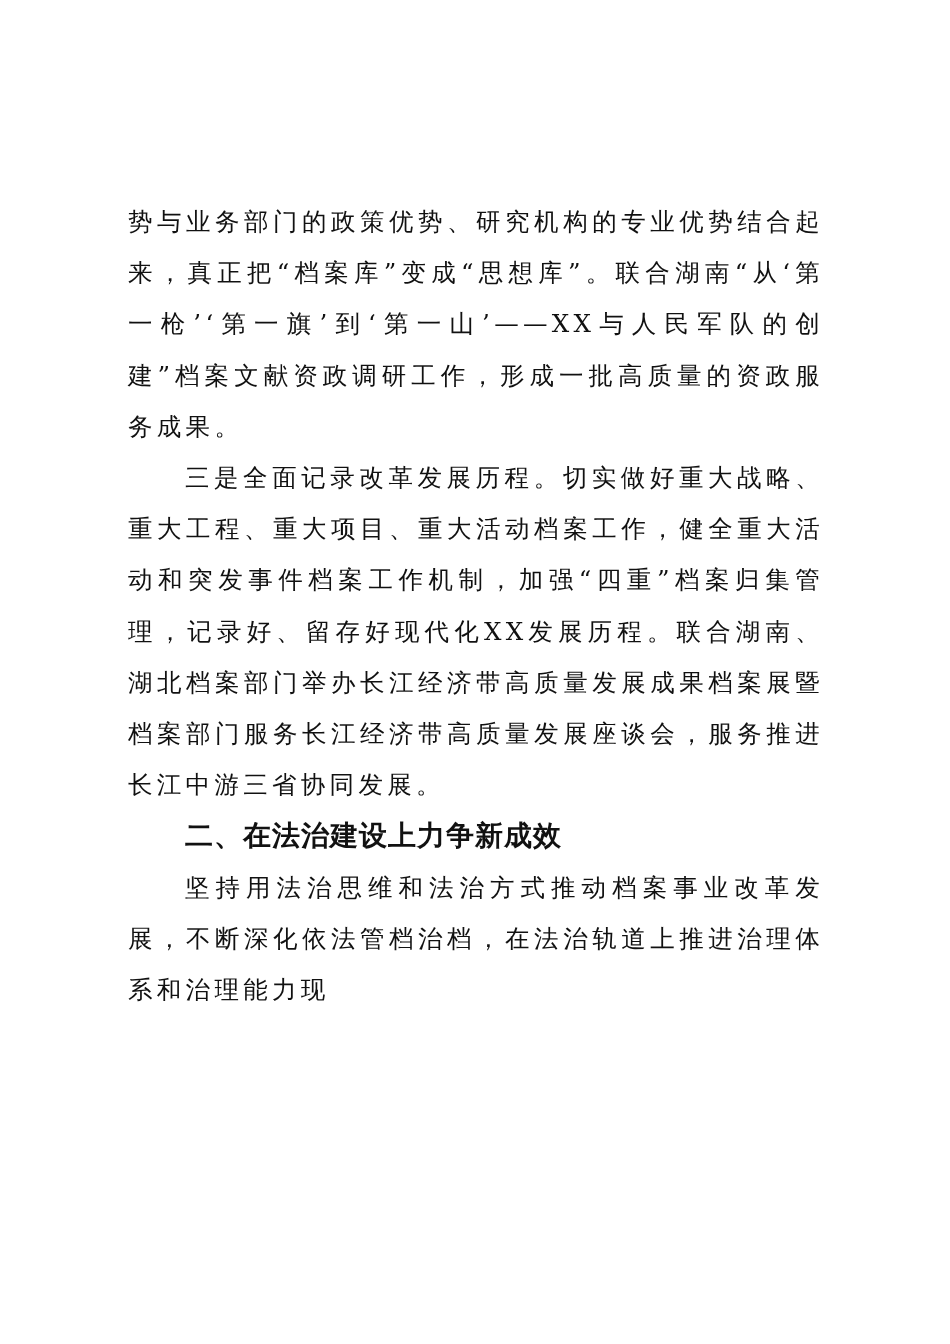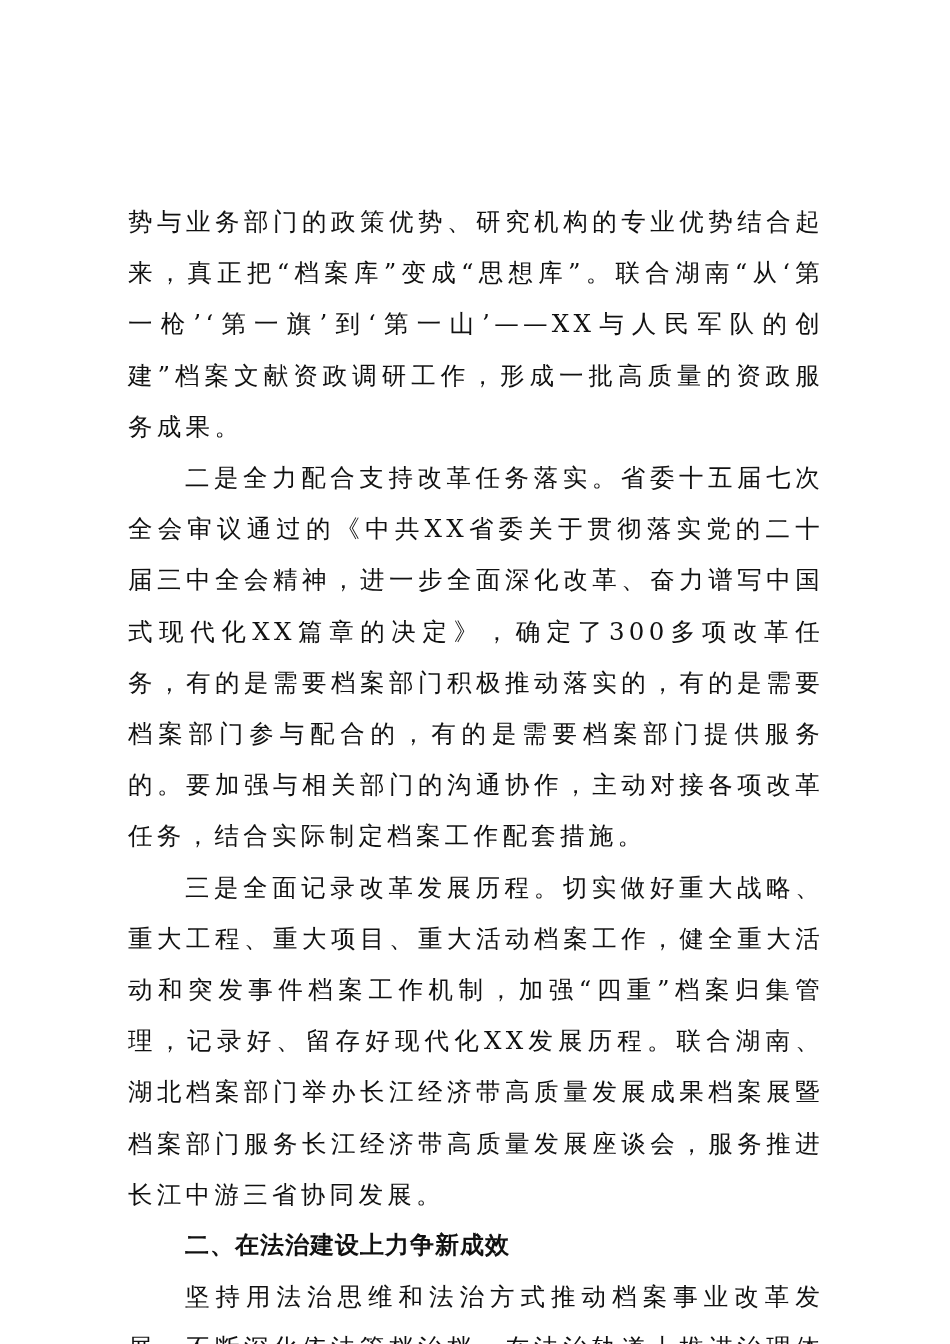--- a/index.html
+++ b/index.html
@@ -30,28 +30,27 @@
     text-align-last: left;
     word-break: break-all;
   }
   .indent {
     text-indent: 57px;
   }
   .heading {
     margin: 0;
     font-family: "DejaVu Sans", "Liberation Sans", sans-serif;
     font-weight: bold;
-    font-size: 24px;
+    font-size: 28px;
     line-height: 51.2px;
     letter-spacing: 1px;
     text-indent: 57px;
   }
 </style>
 </head>
 <body>
 
 <div class="page">
   <p class="para">势与业务部门的政策优势、研究机构的专业优势结合起来，真正把“档案库”变成“思想库”。联合湖南“从‘第一枪’‘第一旗’到‘第一山’——XX与人民军队的创建”档案文献资政调研工作，形成一批高质量的资政服务成果。</p>
-  <p class="para indent">二是全力配合支持改革任务落实。省委十五届七次全会审议通过的《中共XX省委关于贯彻落实党的二十届三中全会精神，进一步全面深化改革、奋力谱写中国式现代化XX篇章的决定》，确定了300多项改革任务，有的是需要档案部门积极推动落实的，有的是需要档案部门参与配合的，有的是需要档案部门提供服务的。要加强与相关部门的沟通协作，主动对接各项改革任务，结合实际制定档案工作配套措施。</p>
   <p class="para indent">三是全面记录改革发展历程。切实做好重大战略、重大工程、重大项目、重大活动档案工作，健全重大活动和突发事件档案工作机制，加强“四重”档案归集管理，记录好、留存好现代化XX发展历程。联合湖南、湖北档案部门举办长江经济带高质量发展成果档案展暨档案部门服务长江经济带高质量发展座谈会，服务推进长江中游三省协同发展。</p>
   <p class="heading">二、在法治建设上力争新成效</p>
   <p class="para indent">坚持用法治思维和法治方式推动档案事业改革发展，不断深化依法管档治档，在法治轨道上推进治理体系和治理能力现</p>
 </div>
 
 </body></html>

